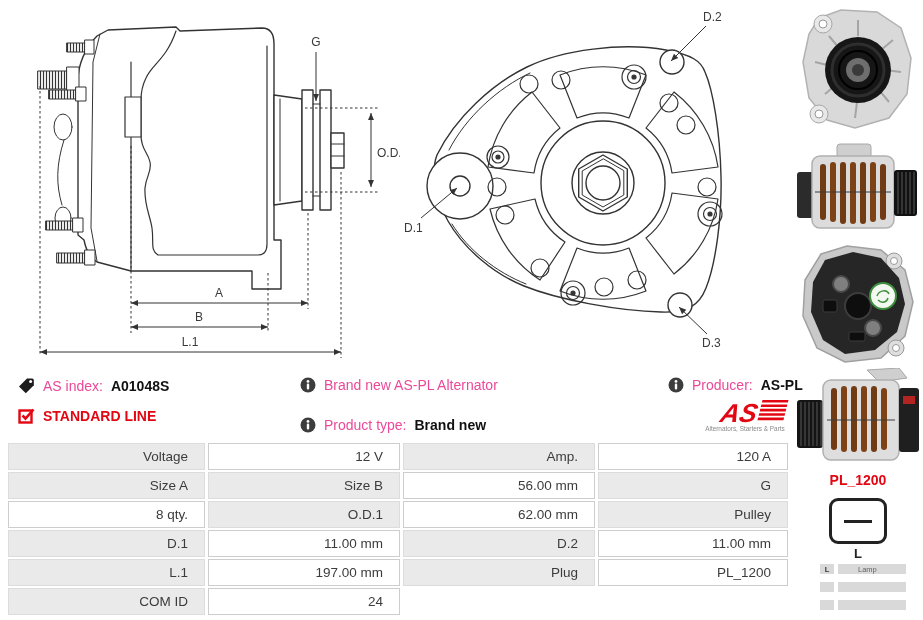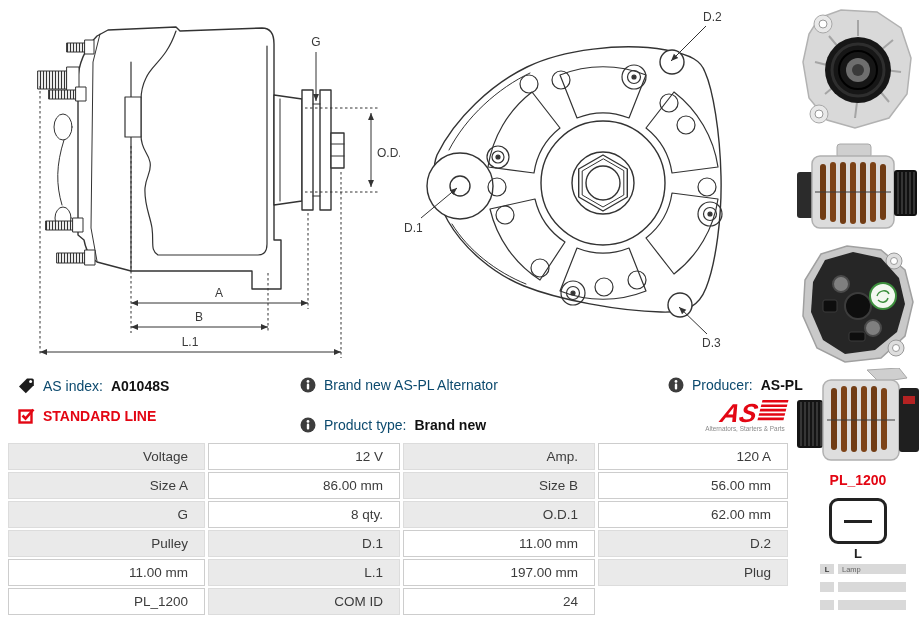--- a/index.html
+++ b/index.html
@@ -3,21 +3,21 @@
 <meta charset="utf-8">
 <style>
   html,body{margin:0;padding:0;background:#fff;}
   .page{position:relative;width:923px;height:620px;background:#fff;overflow:hidden;
         font-family:"Liberation Sans",sans-serif;color:#3c3c3c;}
   svg text{font-family:"Liberation Sans",sans-serif;}
   .abs{position:absolute;}
 
   
   .info-cell{position:absolute;display:flex;align-items:center;gap:8px;font-size:14px;white-space:nowrap;}
-  .info-cell .lbl{color:#0c4a6e;}
+  .info-cell .lbl{color:#ec4899;}
   .info-cell b{color:#111;font-weight:bold;}
   .std-line{color:#e30613;font-weight:bold;}
 
   
   .spec-table{position:absolute;left:8px;top:443px;display:grid;
               grid-template-columns:197px 192px 192px 190px;
               grid-auto-rows:27px;row-gap:2px;column-gap:3px;font-size:13.5px;}
   .spec-cell{display:flex;align-items:center;justify-content:flex-end;padding-right:16px;box-sizing:border-box;}
   .spec-label{background:#eaeaea;border:1px solid #dcdcdc;color:#3c3c3c;}
   .spec-value{background:#fff;border:1px solid #cdcdcd;color:#3c3c3c;}
@@ -30,21 +30,21 @@
   .plug-icon{position:absolute;left:36px;top:498px;width:52px;height:40px;border:3px solid #222;
              border-radius:9px;display:flex;align-items:center;justify-content:center;background:#fff;}
   .plug-pin{width:28px;height:3px;background:#222;}
   .plug-pin-label{position:absolute;left:0;top:546px;width:130px;text-align:center;
                   font-weight:bold;font-size:13px;color:#222;}
   .legend{position:absolute;left:27px;top:564px;width:90px;}
   .legend-row{display:flex;gap:4px;margin-bottom:8px;height:10px;}
   .legend-key{width:14px;height:10px;background:#d9d9d9;font-size:7.5px;font-weight:bold;color:#333;
               display:flex;align-items:center;justify-content:center;}
   .legend-val{width:68px;height:10px;background:#d9d9d9;font-size:7.5px;color:#666;
-              display:flex;align-items:center;padding-left:4px;box-sizing:border-box;}
+              display:flex;align-items:center;padding-left:20px;box-sizing:border-box;}
 </style>
 </head>
 <body>
 
 <div class="page">
 
   <svg class="abs" style="left:0;top:0" width="400" height="366" viewBox="0 0 400 366">
     <defs>
       <marker id="ar" viewBox="0 0 10 10" refX="9" refY="5" markerWidth="8" markerHeight="8" orient="auto-start-reverse">
         <path d="M0,1.2 L9,5 L0,8.8 Z" fill="#333"></path>
@@ -232,21 +232,20 @@
     <text x="48" y="33" font-size="6.4" fill="#8a8a8a" text-anchor="middle">Alternators, Starters &amp; Parts</text>
   </svg>
 
   <div class="spec-table">
     <div class="spec-cell spec-label">Voltage</div>
     <div class="spec-cell spec-value">12 V</div>
     <div class="spec-cell spec-label">Amp.</div>
     <div class="spec-cell spec-value">120 A</div>
 
     <div class="spec-cell spec-label">Size A</div>
-    <div class="spec-cell spec-value">86.00 mm</div>
     <div class="spec-cell spec-label">Size B</div>
     <div class="spec-cell spec-value">56.00 mm</div>
 
     <div class="spec-cell spec-label">G</div>
     <div class="spec-cell spec-value">8 qty.</div>
     <div class="spec-cell spec-label">O.D.1</div>
     <div class="spec-cell spec-value">62.00 mm</div>
 
     <div class="spec-cell spec-label">Pulley</div>
     <div class="spec-cell spec-label">D.1</div>

